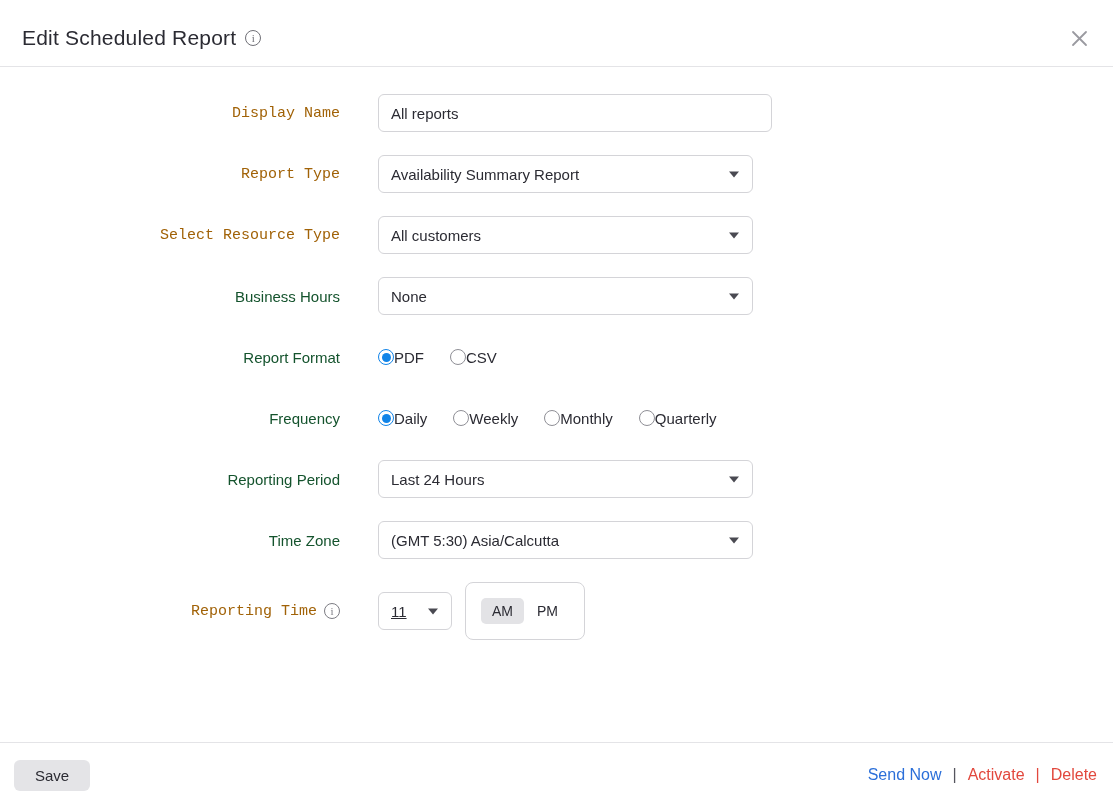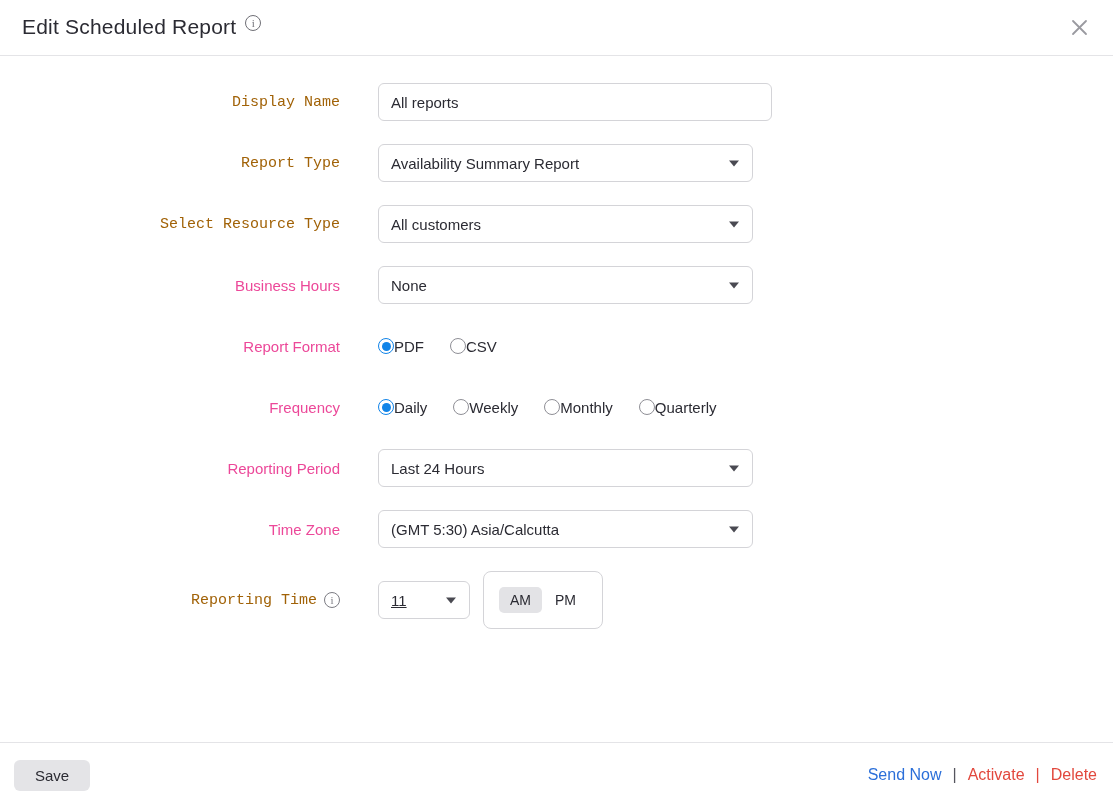--- a/index.html
+++ b/index.html
@@ -5,22 +5,22 @@
   * { margin:0; padding:0; box-sizing:border-box; }
   html,body { width:1113px; height:807px; }
   body {
     font-family:"Liberation Sans", sans-serif;
     background:#ffffff; color:#2b2b33;
     position:relative; overflow:hidden;
   }
 
   
   .header {
-    display:flex; gap:9px;
-    padding:15px 22px 16px 22px;
+    display:flex; align-items:center; gap:9px;
+    padding:26px 22px 16px 22px;
     border-bottom:1px solid #e4e4e7;
   }
   .title { font-size:21px; font-weight:400; color:#2b2b33; letter-spacing:.2px; }
   .info-icon {
     width:16px; height:16px; flex:none;
     border:1.3px solid #6f6f76; border-radius:50%;
     display:inline-flex; align-items:center; justify-content:center;
     color:#6f6f76; font-size:11px; line-height:1;
     font-family:"Liberation Serif", serif;
   }
@@ -29,40 +29,40 @@
     margin-left:auto; background:none; border:none; cursor:pointer;
     width:24px; height:24px; display:flex; align-items:center; justify-content:center;
   }
 
   
   .form { padding-top:27px; }
   .row { display:flex; align-items:center; margin-bottom:23px; min-height:38px; }
   .row-label {
     width:340px; flex:none;
     display:flex; justify-content:flex-end; align-items:center; gap:7px;
-    font-size:15px; color:#ec4899; text-align:right;
+    font-size:15px; color:#14532d; text-align:right;
   }
   .row-label.required { color:#a16207;font-family:Liberation Mono, monospace; }
   .row-label .info-icon { border-color:#7c7c83; color:#7c7c83; }
   .row-control { margin-left:38px; width:460px; display:flex; align-items:center; }
 
   .text-input {
     width:394px; height:38px;
     border:1px solid #d4d4d8; border-radius:6px;
     padding:0 12px; font-size:15px; color:#2b2b33;
     font-family:"Liberation Sans", sans-serif; background:#fff; outline:none;
   }
   .select {
     position:relative; width:375px; height:38px;
     border:1px solid #d4d4d8; border-radius:6px; background:#fff;
     display:flex; align-items:center;
     padding:0 32px 0 12px; font-size:15px; color:#2b2b33; cursor:pointer;
     white-space:nowrap; overflow:hidden;
   }
-  .select.small { width:92px;text-decoration:underline; }
+  .select.small { width:74px;text-decoration:underline; }
   .caret {
     position:absolute; right:13px; top:50%; transform:translateY(-40%);
     width:0; height:0;
     border-left:5px solid transparent; border-right:5px solid transparent;
     border-top:6px solid #4a4a52;
   }
 
   .choices { display:flex; align-items:center; }
   .choice { display:flex; align-items:center; margin-right:26px; cursor:pointer; font-size:15px; color:#2b2b33; }
   .radio-circle {

